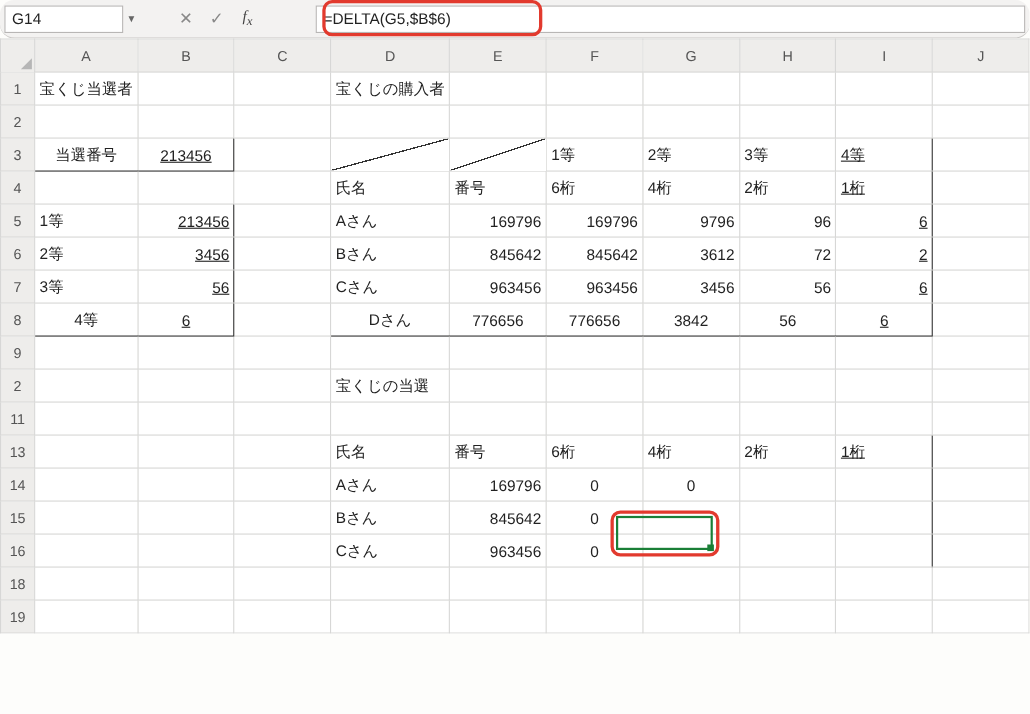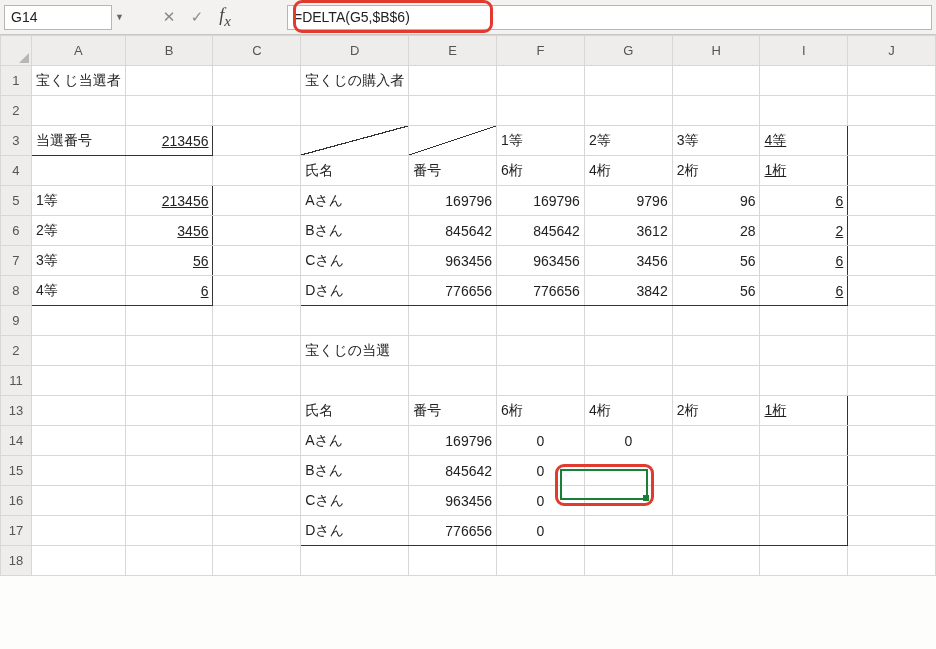--- a/index.html
+++ b/index.html
@@ -41,21 +41,21 @@
     width: 28px;
     text-align: center;
     color: #888;
     font-size: 15px;
     cursor: pointer;
   }
   .fb-btn.fx {
     font-style: italic;
     font-family: "Times New Roman", serif;
     color: #444;
-    font-size: 18px;
+    font-size: 14px;
   }
   .formula-input-wrap {
     flex: 1;
     display: flex;
     align-items: center;
     height: 25px;
     margin-left: 48px;
   }
   .formula-input {
     flex: 1;
@@ -106,21 +106,21 @@
     border-width:0 0 10px 10px;
     border-color:transparent transparent #b6b6b6 transparent;
   }
   table.sheet th.row-h { width: 30px; }
   .col-w { width: 88px; }
   .col-wA { width: 90px; }
   td.l { text-align: left; }
   td.r { text-align: right; }
   td.c { text-align: center; }
   td.bt { border-top: 1px solid #333 !important; }
-  td.bb { border-bottom: 1px solid #333 !important; }
+  td.bb { border-bottom: 1px solid #333 !important; text-align: center; }
   td.bl { border-left: 1px solid #333 !important; }
   td.br { border-right: 1px solid #333 !important; text-decoration: underline; }
   td.blue { background: #b6cfe4; }
   td.diag {
     background: #b6cfe4;
     position: relative;
   }
   td.diag::after {
     content: "";
     position: absolute;
@@ -143,21 +143,21 @@
     border: 3px solid #e23a2e;
     border-radius: 9px;
     pointer-events: none;
   }
   th.col-sel { background: #d9e8d4; }
   th.row-sel { background: #d9e8d4; }
 </style>
 </head>
 <body>
 
-<div class="formula-bar" style="position:relative;">
+<div class="formula-bar" style="position:relative;border-radius:13px;">
   <div class="name-box">
     <span>G14</span>
   </div>
   <div class="name-dd">▼</div>
   <div class="fb-sep"></div>
   <div class="fb-btn">✕</div>
   <div class="fb-btn">✓</div>
   <div class="fb-btn fx">f<sub>x</sub></div>
   <div class="formula-input-wrap">
     <div class="formula-input">
@@ -263,21 +263,21 @@
         </tr>
         <tr>
           <th class="row-h">6</th>
           <td class="l bl">2等</td>
           <td class="r br">3456</td>
           <td></td>
           <td class="l bl">Bさん</td>
           <td class="r">845642</td>
           <td class="r">845642</td>
           <td class="r">3612</td>
-          <td class="r">28</td>
+          <td class="r">72</td>
           <td class="r br">2</td>
           <td></td>
         </tr>
         <tr>
           <th class="row-h">7</th>
           <td class="l bl">3等</td>
           <td class="r br">56</td>
           <td></td>
           <td class="l bl">Cさん</td>
           <td class="r">963456</td>
@@ -385,34 +385,34 @@
           <td></td>
           <td class="l bl">Cさん</td>
           <td class="r">963456</td>
           <td class="c">0</td>
           <td class="c"></td>
           <td class="c"></td>
           <td class="c br"></td>
           <td></td>
         </tr>
         <tr>
-          <th class="row-h">17</th>
-          <td></td>
-          <td></td>
-          <td></td>
-          <td class="l bl bb">Dさん</td>
-          <td class="r bb">776656</td>
-          <td class="c bb">0</td>
-          <td class="c bb"></td>
-          <td class="c bb"></td>
-          <td class="c br bb"></td>
-          <td></td>
-        </tr>
-        <tr>
           <th class="row-h">18</th>
+          <td></td>
+          <td></td>
+          <td></td>
+          <td></td>
+          <td></td>
+          <td></td>
+          <td></td>
+          <td></td>
+          <td></td>
+          <td></td>
+        </tr>
+        <tr>
+          <th class="row-h">19</th>
           <td></td>
           <td></td>
           <td></td>
           <td></td>
           <td></td>
           <td></td>
           <td></td>
           <td></td>
           <td></td>
           <td></td>

